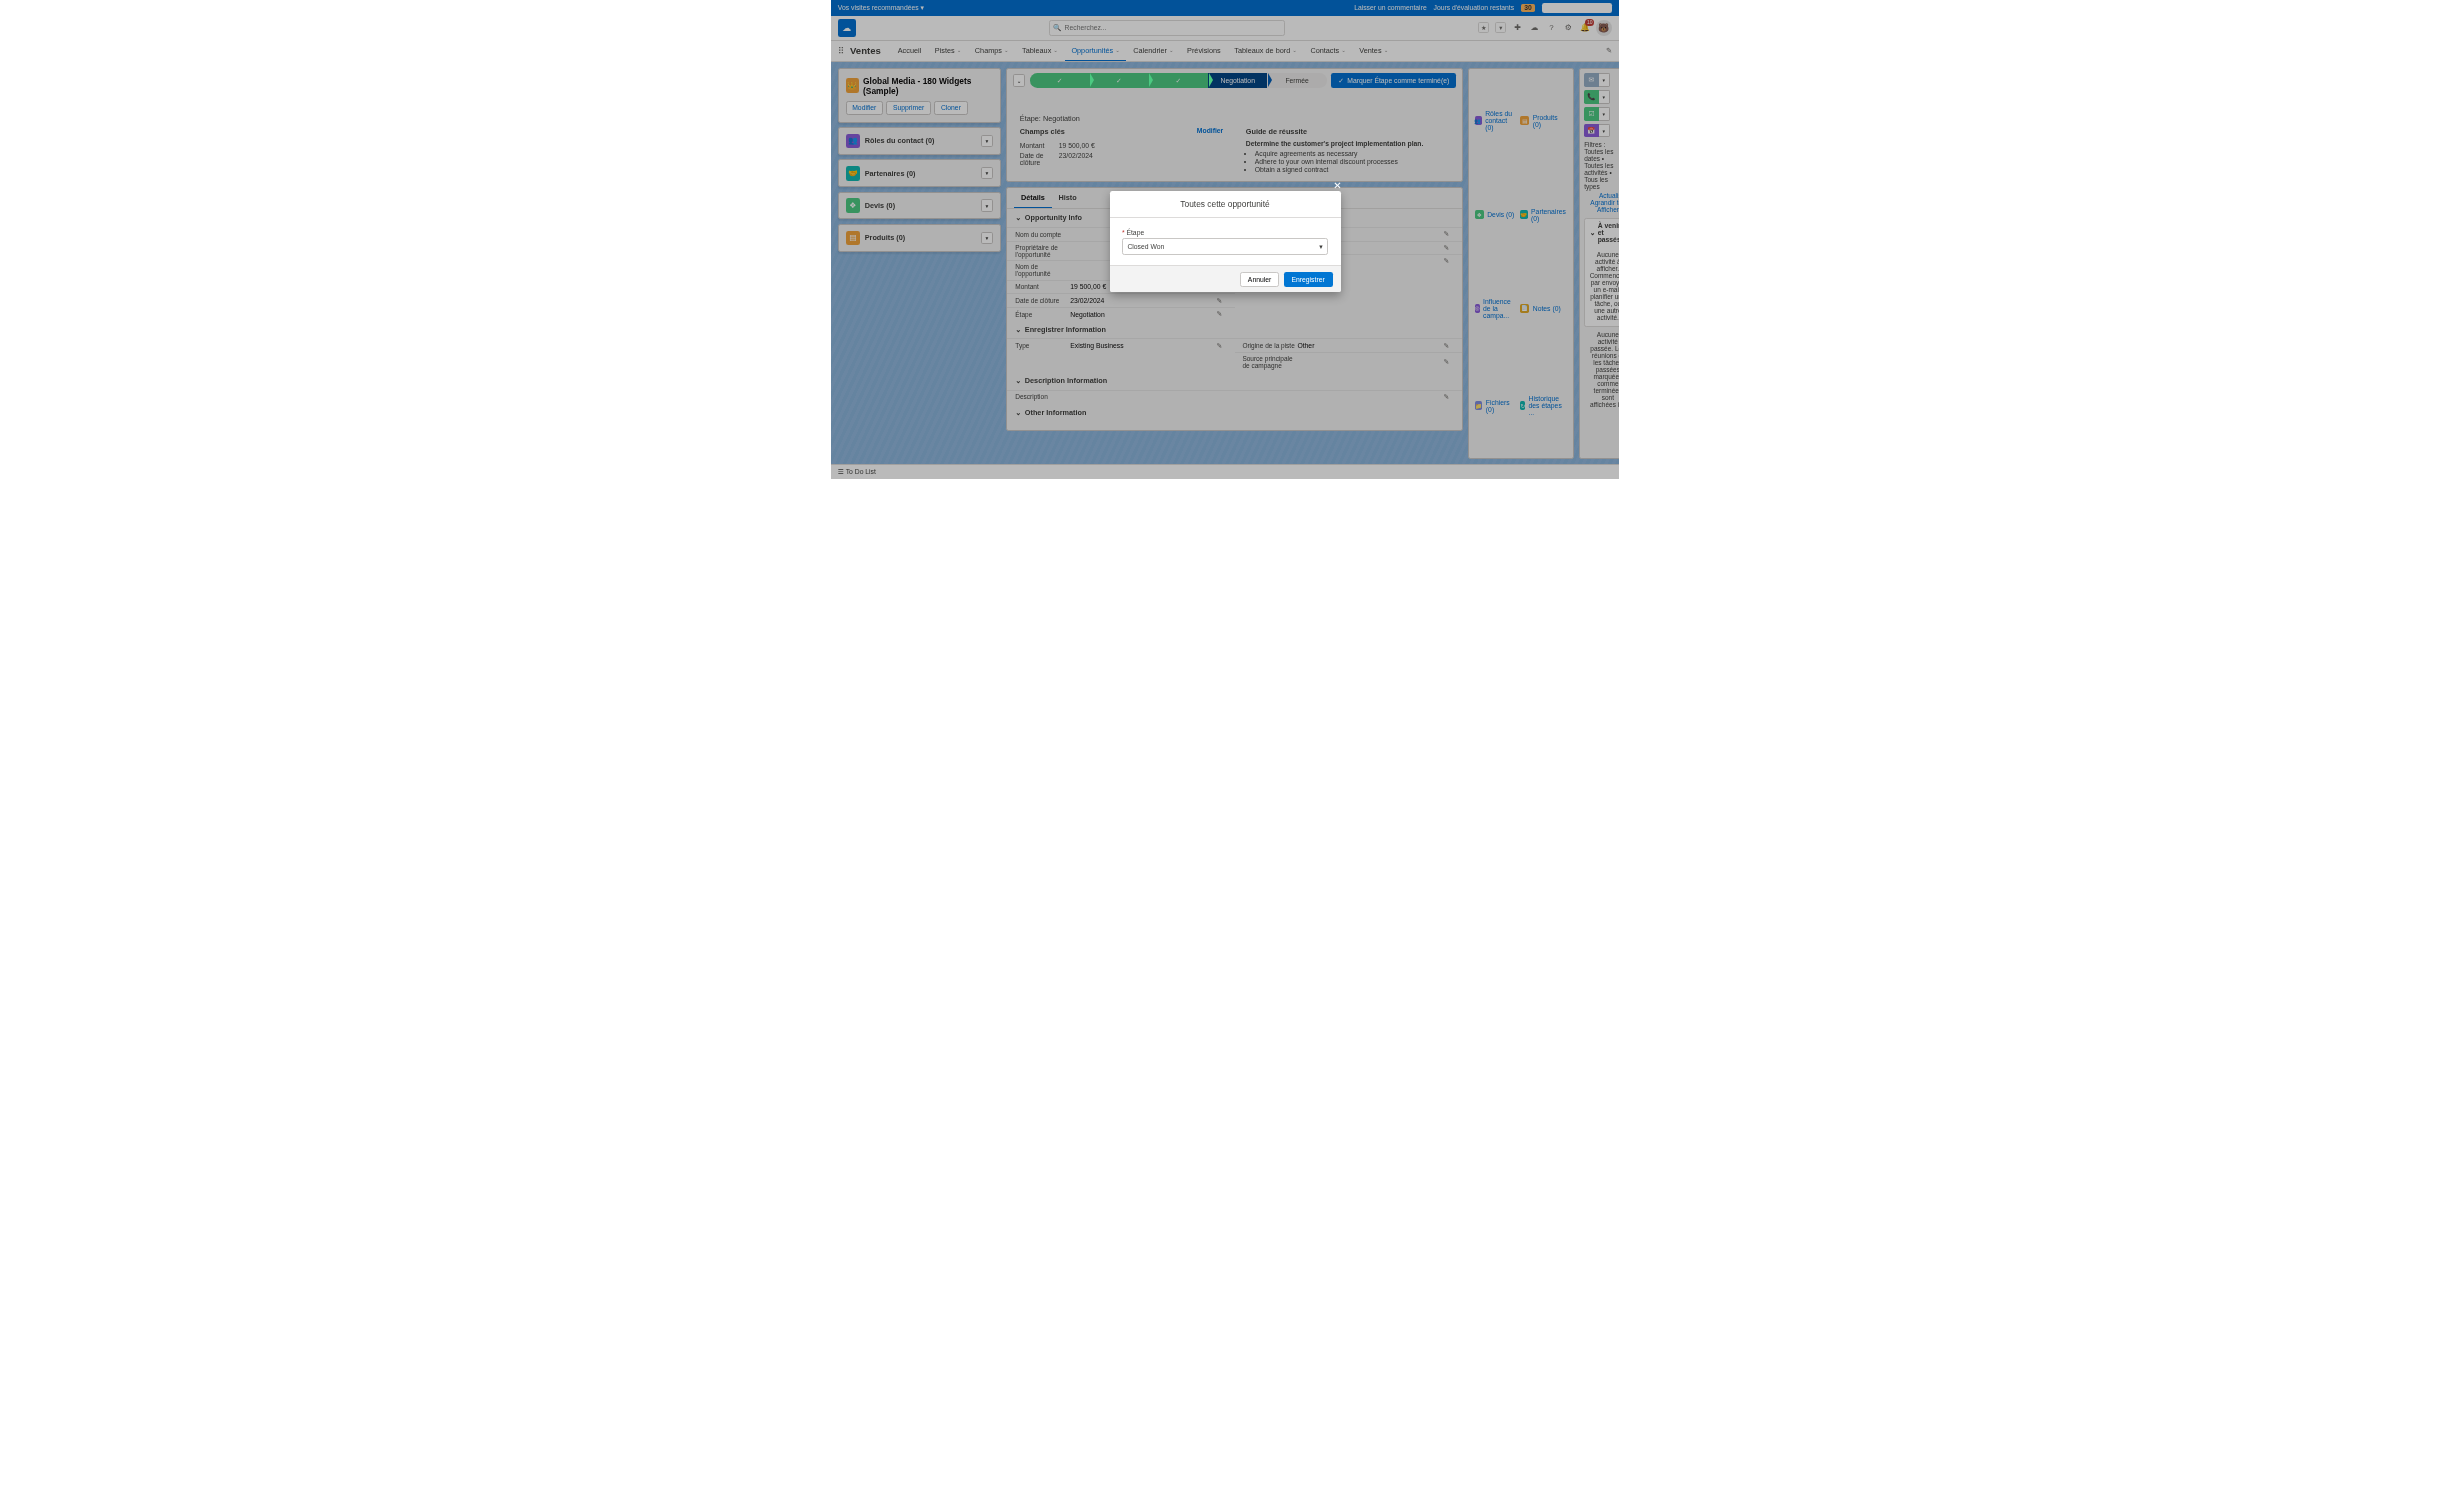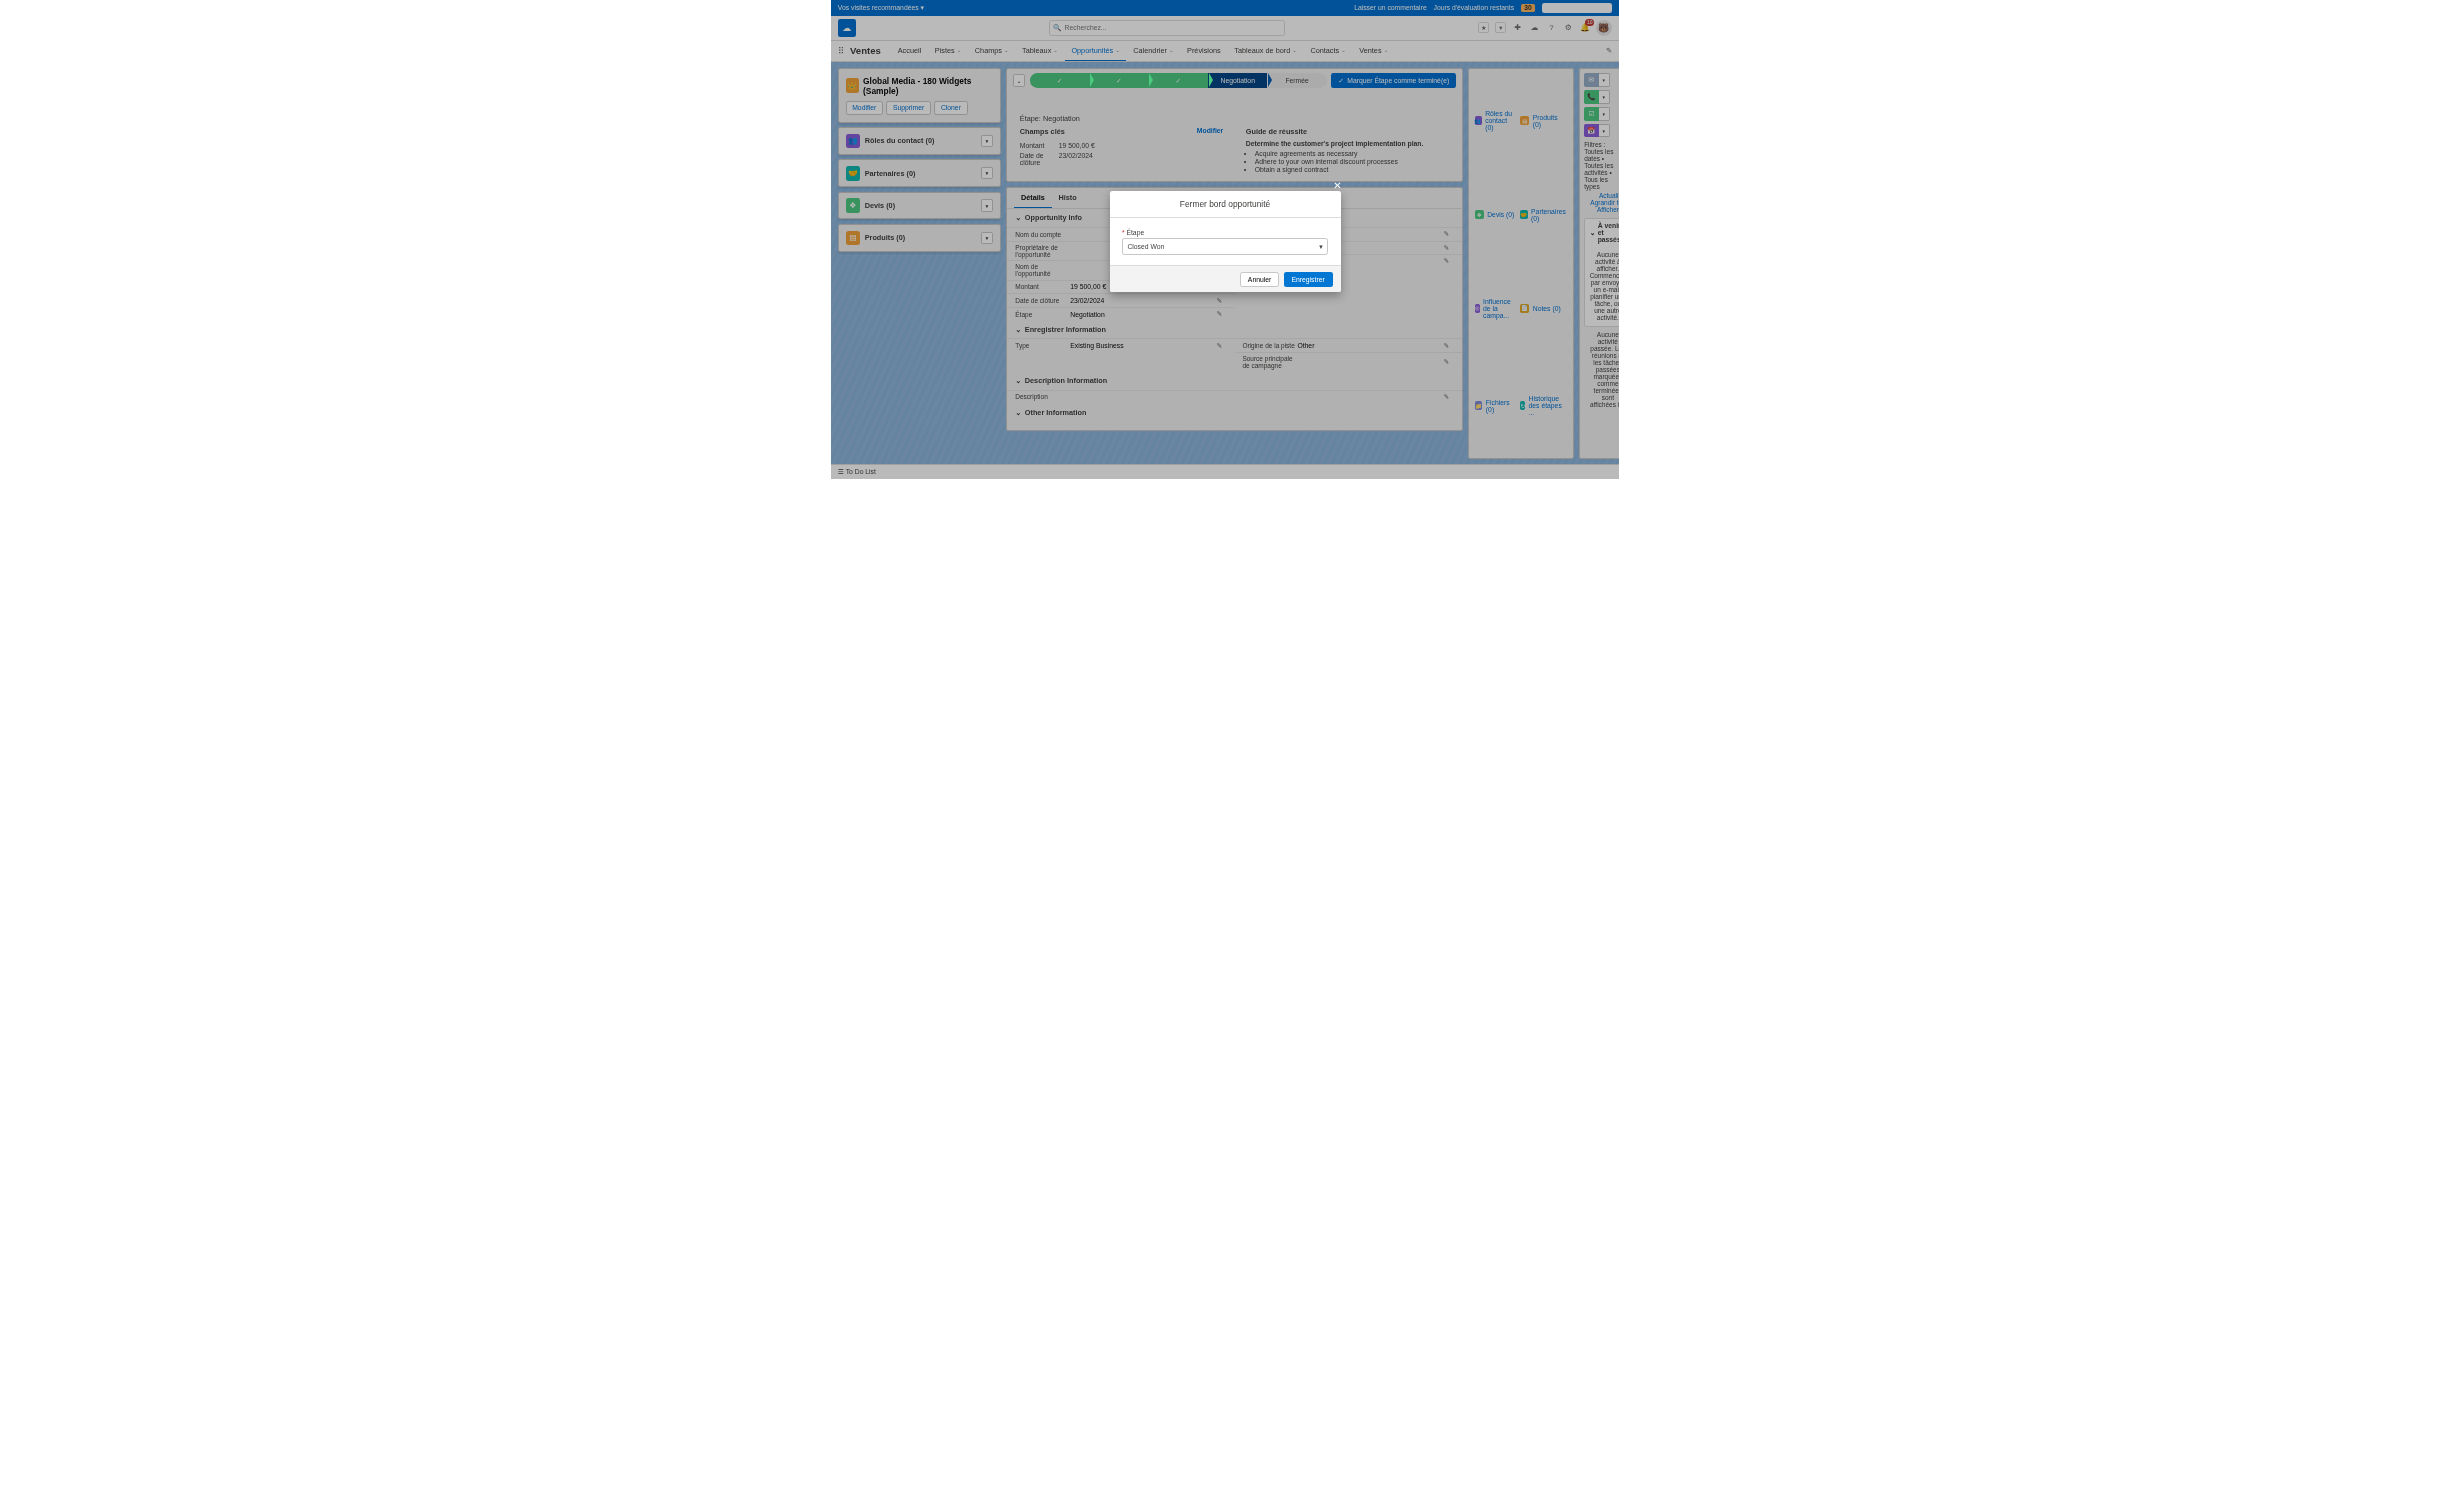--- a/index.html
+++ b/index.html
@@ -453,21 +453,21 @@
     </div>
   </div>
 
   <div class="footer">
     <span>☰ <span>To Do List</span></span>
   </div>
 
   <div class="scrim">
     <div class="modal">
       <span class="modal-close">✕</span>
-      <div class="modal-hdr">Fermer bord opportunité</div>
+      <div class="modal-hdr">Toutes cette opportunité</div>
       <div class="modal-body">
         <label><span class="req">*</span> <span>Étape</span></label>
         <div class="mselect">
           <span>Closed Won</span>
           <span>▾</span>
         </div>
       </div>
       <div class="modal-ftr">
         <button class="btn-neutral">Annuler</button>
         <button class="btn-brand">Enregistrer</button>

